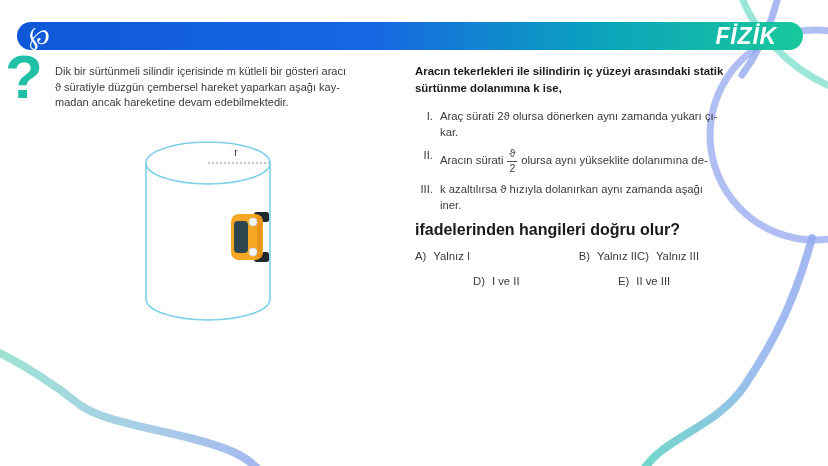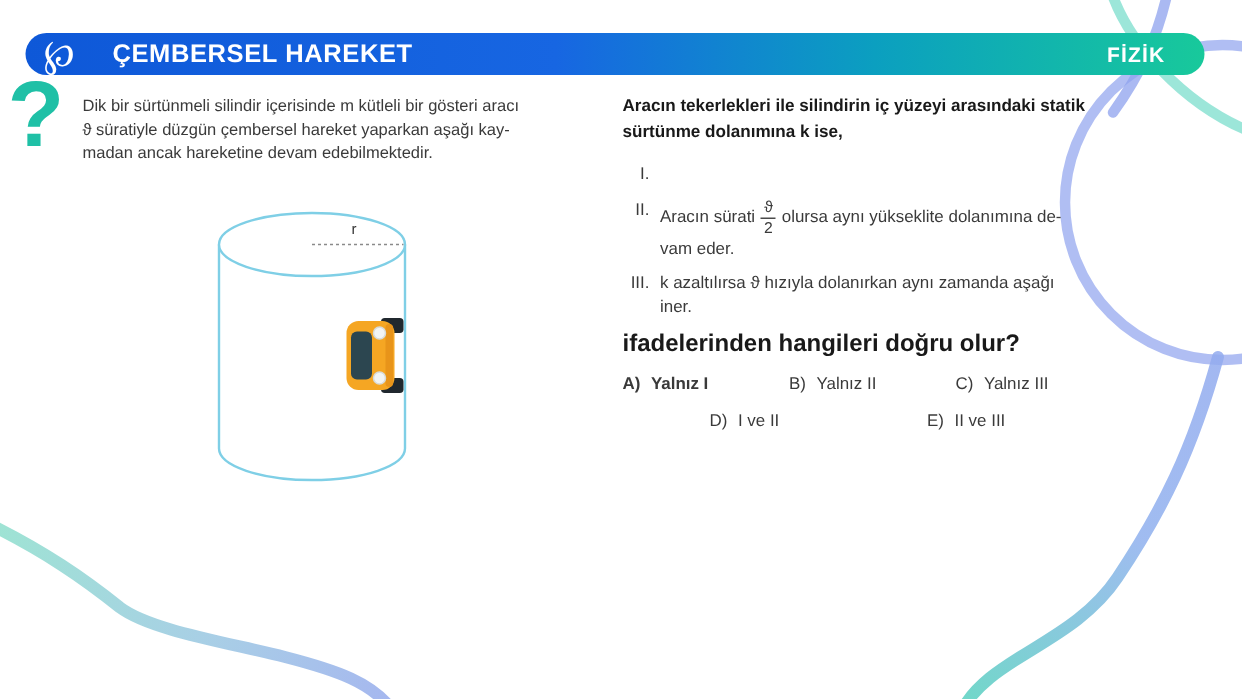--- a/index.html
+++ b/index.html
@@ -7,22 +7,22 @@
          font-family:"Liberation Sans","DejaVu Sans",sans-serif;}
   .bgsvg{position:absolute;left:0;top:0;z-index:0;}
 
   
   .bar{position:absolute;left:17px;top:22px;width:786px;height:28px;border-radius:14px;z-index:2;
        background:linear-gradient(90deg,#0e58d8 0%,#1766e2 45%,#0b9fc0 72%,#18c99b 100%);
        display:flex;align-items:center;}
   .logo{position:absolute;left:12px;top:0;height:28px;line-height:27px;font-size:25px;color:#ffffff;
         font-family:"DejaVu Serif",serif;}
   .bar-title{margin-left:58px;color:#ffffff;font-weight:bold;font-size:17px;letter-spacing:.4px;}
-  .bar-subject{margin-left:auto;margin-right:26px;color:#ffffff;font-weight:bold;
-        font-size:14px;letter-spacing:.8px;}
+  .bar-subject{margin-left:auto;margin-right:26px;color:#ffffff;font-weight:bold;font-style:italic;
+        font-size:23px;letter-spacing:.8px;}
 
   .qmark{position:absolute;left:5px;top:46px;z-index:1;font-size:62px;font-weight:bold;
          color:#1fc0a6;line-height:1;}
 
   .intro{position:absolute;left:55px;top:64px;z-index:1;font-size:11px;line-height:15.5px;color:#3a3a3a;}
 
   .cyl{position:absolute;left:144px;top:136px;z-index:1;}
 
   .rcol{position:absolute;left:415px;top:63px;width:385px;z-index:1;color:#3a3a3a;font-size:11.3px;}
   .stmt{font-weight:bold;color:#191919;line-height:16.5px;margin-bottom:13px;font-size:11.4px;}
@@ -32,22 +32,22 @@
   .fline{display:flex;align-items:center;height:26px;white-space:nowrap;justify-content:flex-end;}
   .fline .sp{margin:0 4px;}
   .frac{display:inline-flex;flex-direction:column;align-items:center;line-height:1.05;font-size:10.5px;color:#3a3a3a;}
   .frac .fn{border-bottom:1px solid #4a4a4a;padding:0 2px 1px;}
   .frac .fd{padding-top:1px;}
   .prompt{font-weight:bold;color:#191919;margin:3px 0 11px 0;font-size:16px;}
   .optrow{display:flex;margin-bottom:13px;}
   .optrow2{margin-left:58px;}
   .opt{white-space:nowrap;}
   .opt .lbl{margin-right:7px;}
-  .w1{width:111px;font-weight:bold;}
-  .w2{width:111px;}
+  .w1{width:111px;}
+  .w2{width:111px;text-align:right;}
   .wd{width:145px;}
 </style>
 </head>
 <body>
 
 <div class="stage">
 
   <svg class="bgsvg" width="828" height="466" viewBox="0 0 828 466">
     <defs>
       <linearGradient id="gWave" gradientUnits="userSpaceOnUse" x1="0" y1="350" x2="270" y2="470">
@@ -65,21 +65,20 @@
       <path d="M 740,-8 C 752,30 790,70 834,88" stroke="#4bd2b9" stroke-width="7" opacity="0.55"></path>
       <path d="M 779,-8 C 772,25 760,50 742,75" stroke="#95a7ef" stroke-width="7" opacity="0.8"></path>
       <circle cx="815" cy="135" r="105" stroke="#8ea2ee" stroke-width="7" opacity="0.7"></circle>
       <path d="M 812,238 C 795,300 775,340 745,385 C 715,430 658,438 640,476" stroke="url(#gS)" stroke-width="8" opacity="0.85"></path>
       <path d="M -6,350 C 30,368 55,385 80,405 C 100,420 150,428 190,438 C 225,447 248,455 262,474" stroke="url(#gWave)" stroke-width="8" opacity="0.8"></path>
     </g>
   </svg>
 
   <div class="bar">
     <span class="logo">℘</span>
-    <span class="bar-title">ÇEMBERSEL HAREKET</span>
     <span class="bar-subject">FİZİK</span>
   </div>
 
   <div class="qmark">?</div>
 
   <div class="intro">
     <div>Dik bir sürtünmeli silindir içerisinde m kütleli bir gösteri aracı</div>
     <div>ϑ süratiyle düzgün çembersel hareket yaparkan aşağı kay-</div>
     <div>madan ancak hareketine devam edebilmektedir.</div>
   </div>
@@ -105,34 +104,37 @@
 
   <div class="rcol">
 
     <div class="stmt">
       <div>Aracın tekerlekleri ile silindirin iç yüzeyi arasındaki statik</div>
       <div>sürtünme dolanımına k ise,</div>
     </div>
 
     <div class="item">
       <span class="rn">I.</span>
+      <div class="ibody">
+        <div>Araç sürati 2ϑ olursa dönerken aynı zamanda yukarı çı-</div>
+        <div>kar.</div>
+      </div>
     </div>
 
     <div class="item">
       <span class="rn">II.</span>
       <div class="ibody">
         <div class="fline">
           <span>Aracın sürati</span>
           <span class="frac sp">
             <span class="fn">ϑ</span>
             <span class="fd">2</span>
           </span>
           <span>olursa aynı yükseklite dolanımına de-</span>
         </div>
-        <div>vam eder.</div>
       </div>
     </div>
 
     <div class="item">
       <span class="rn">III.</span>
       <div class="ibody">
         <div>k azaltılırsa ϑ hızıyla dolanırkan aynı zamanda aşağı</div>
         <div>iner.</div>
       </div>
     </div>

